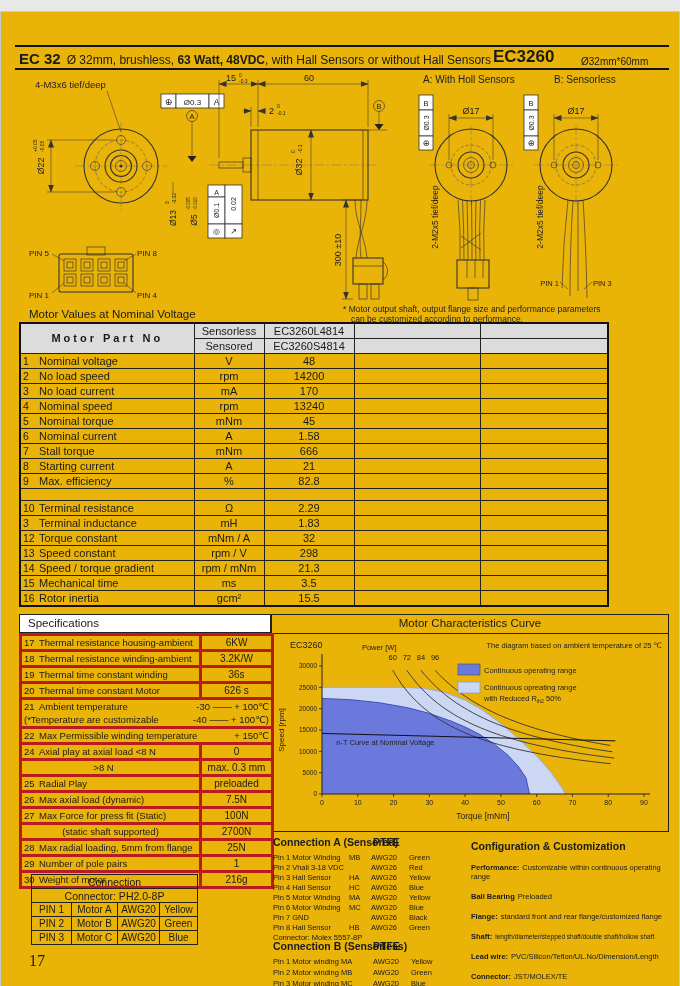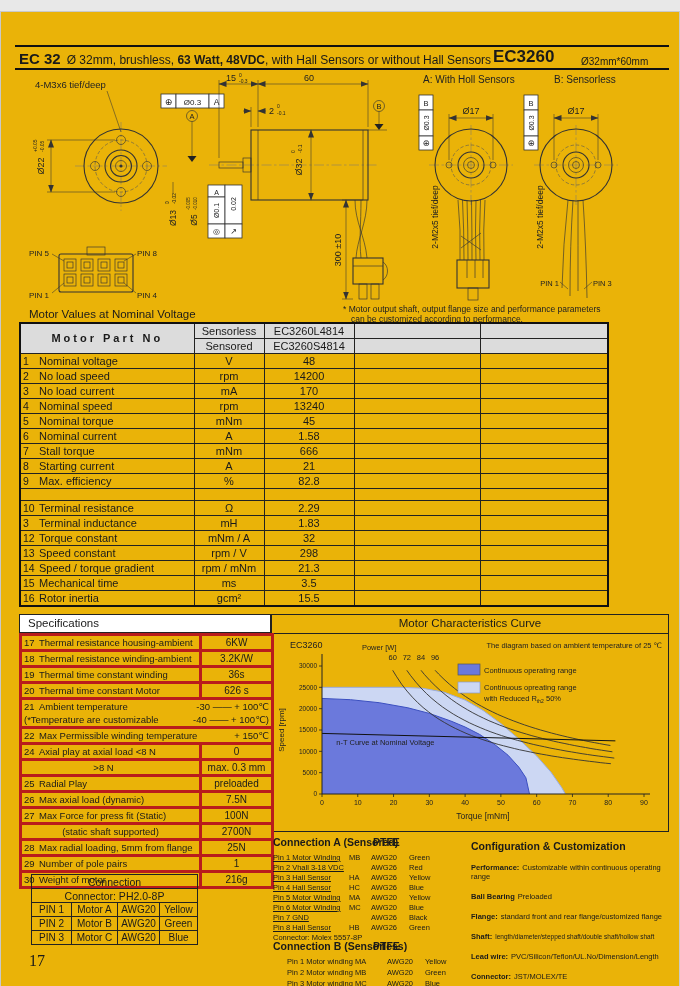--- a/index.html
+++ b/index.html
@@ -43,25 +43,25 @@
   .stable .ar{text-align:center;padding-right:16px;}
   .stable .ac{text-align:center;}
   .sspan .sline{display:flex;font-size:9.5px;line-height:13px;}
   .sspan .grow{flex:1;}
   .sspan .sline .no{display:inline-block;width:15px;}
   .conn-a{position:absolute;left:272px;top:824px;width:192px;}
   .conn-b{position:absolute;left:272px;top:928px;width:192px;}
   .cb-title{font-size:10.5px;font-weight:bold;position:relative;}
   .cb-title .ptfe{position:absolute;left:100px;font-weight:bold;}
   .pinrow{display:flex;font-size:7.5px;line-height:10px;}
-  .pinrow .pname{width:76px;text-decoration:underline;}
+  .pinrow .pname{width:76px;}
   .pinrow .pcode{width:22px;}
   .pinrow .pawg{width:38px;}
   .pinrow .pcol{width:40px;}
-  .pinrow2{display:flex;font-size:7.5px;line-height:11px;justify-content:flex-end;}
+  .pinrow2{display:flex;font-size:7.5px;line-height:11px;}
   .pinrow2 .pname{width:100px;}
   .pinrow2 .pawg{width:38px;}
   .pinrow2 .pcol{width:40px;}
   .conn-note{font-size:7.5px;line-height:10px;}
   .config{position:absolute;left:470px;top:828px;width:200px;}
   .cfg-title{font-size:10.5px;font-weight:bold;margin-bottom:4px;}
   .cfg-item{font-size:7.5px;margin-top:11px;line-height:9px;}
   .cfg-item .key{font-weight:bold;margin-right:3px;}
   .cfg-item.small .val{font-size:6.5px;}
   .ctable{position:absolute;left:30px;top:862px;width:166px;border:1.5px solid #222;}

